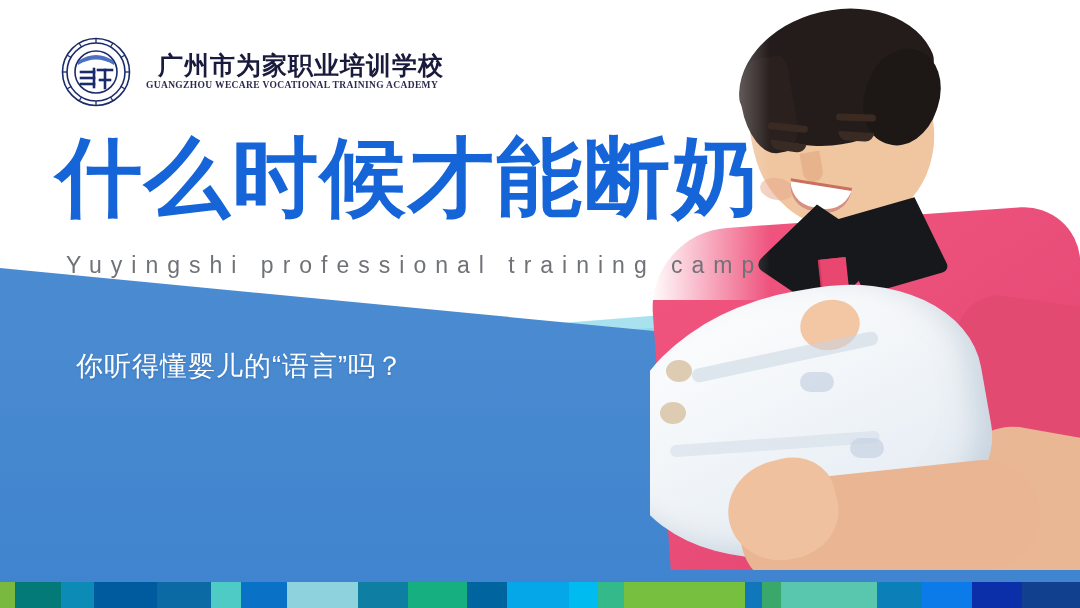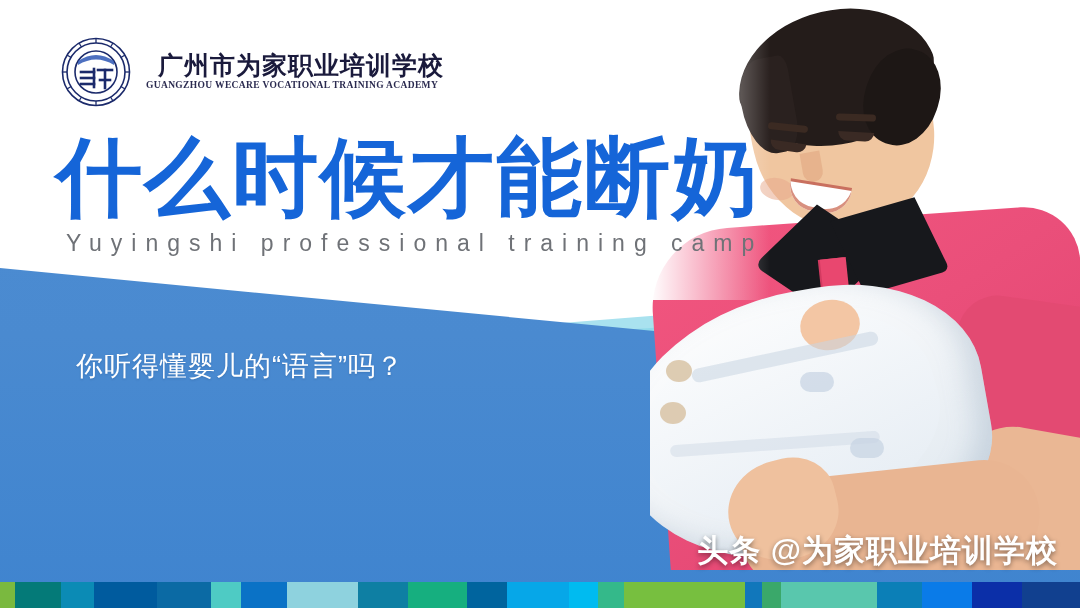--- a/index.html
+++ b/index.html
@@ -123,21 +123,21 @@
   .school-en{font-family:"Liberation Serif","DejaVu Serif",serif;font-size:9.5px;font-weight:bold;color:#2b2b50;letter-spacing:.35px;line-height:1;}
 
   
   .headline{
     position:absolute;left:56px;top:134px;
     font-size:86px;font-weight:bold;line-height:1;
     color:#1565d8;letter-spacing:2px;
     white-space:nowrap;
   }
   .subline{
-    position:absolute;left:66px;top:230px;
+    position:absolute;left:66px;top:252px;
     font-size:23px;color:#6f7277;letter-spacing:9px;white-space:nowrap;
   }
 
   
   .copy{position:absolute;left:76px;top:345px;}
   .copy .line{
     font-size:27px;color:#ffffff;line-height:1.58;letter-spacing:1px;white-space:nowrap;
     text-shadow:0 1px 2px rgba(20,60,110,.25);
   }
   .highlight{
@@ -251,21 +251,20 @@
   </div>
 
   <div class="headline">什么时候才能断奶</div>
   <div class="subline">Yuyingshi professional training camp</div>
 
   <div class="copy">
     <div class="line">你听得懂婴儿的“语言”吗？</div>
   </div>
 
 
-  <div class="watermark">头条 @为家职业培训学校</div>
 
   <div class="strip">
       <i style="background: rgb(122, 185, 63); width: 15px;"></i>
       <i style="background: rgb(4, 122, 120); width: 45.8333px;"></i>
       <i style="background: rgb(11, 139, 181); width: 33.3333px;"></i>
       <i style="background: rgb(0, 91, 158); width: 62.5px;"></i>
       <i style="background: rgb(11, 106, 164); width: 54.1667px;"></i>
       <i style="background: rgb(78, 203, 196); width: 30px;"></i>
       <i style="background: rgb(10, 114, 198); width: 45.8333px;"></i>
       <i style="background: rgb(142, 210, 222); width: 71.6667px;"></i>

